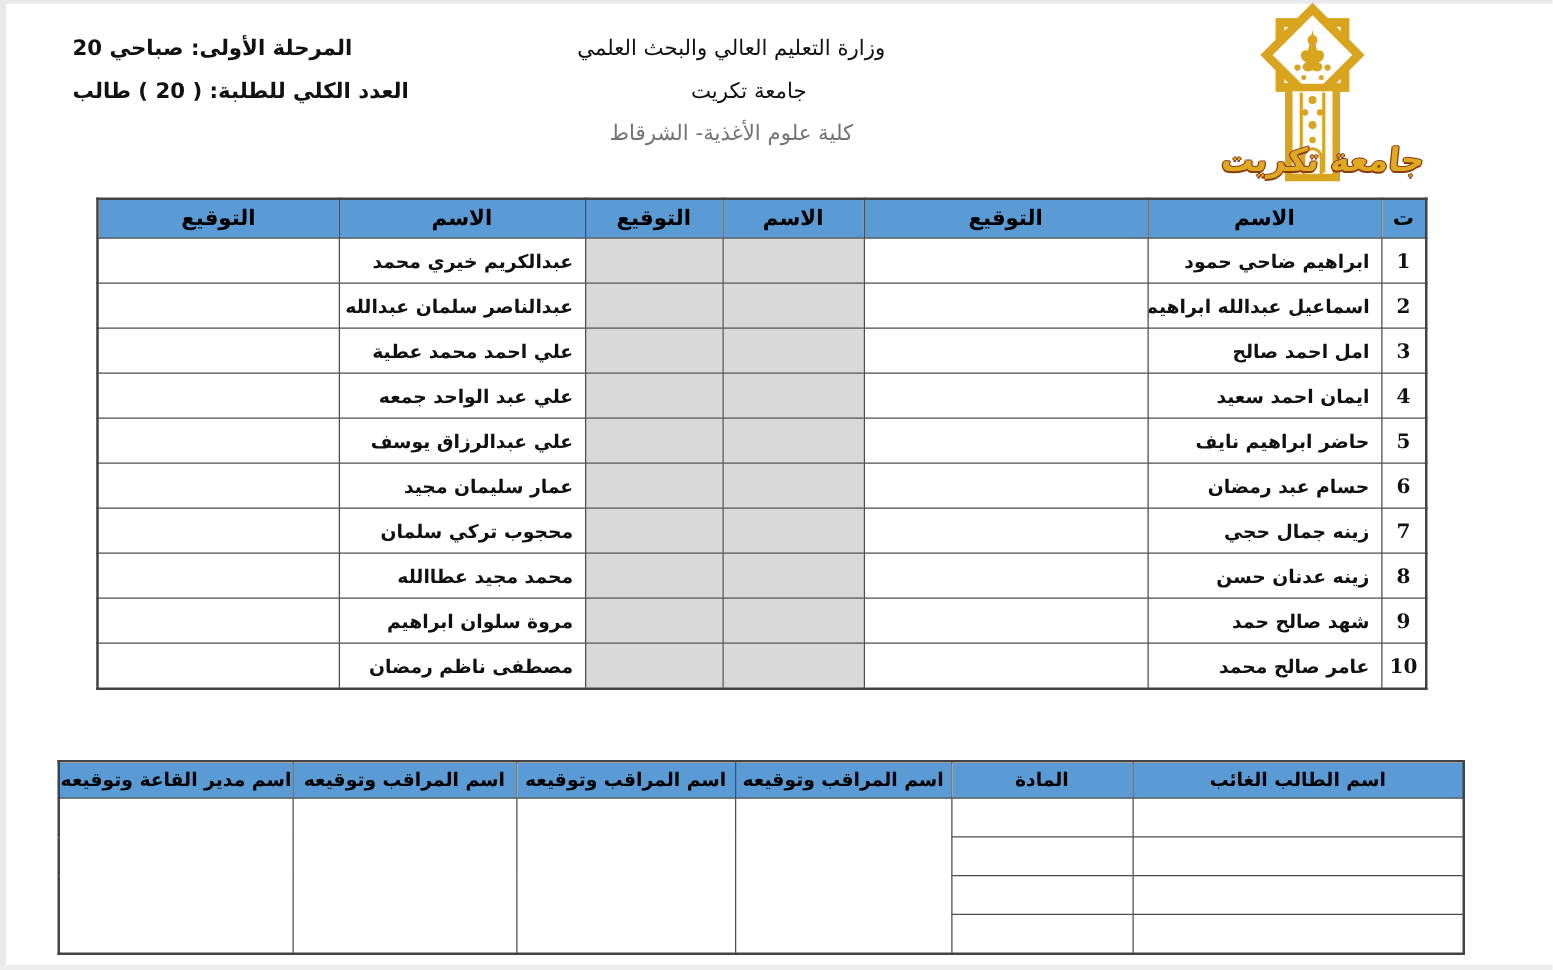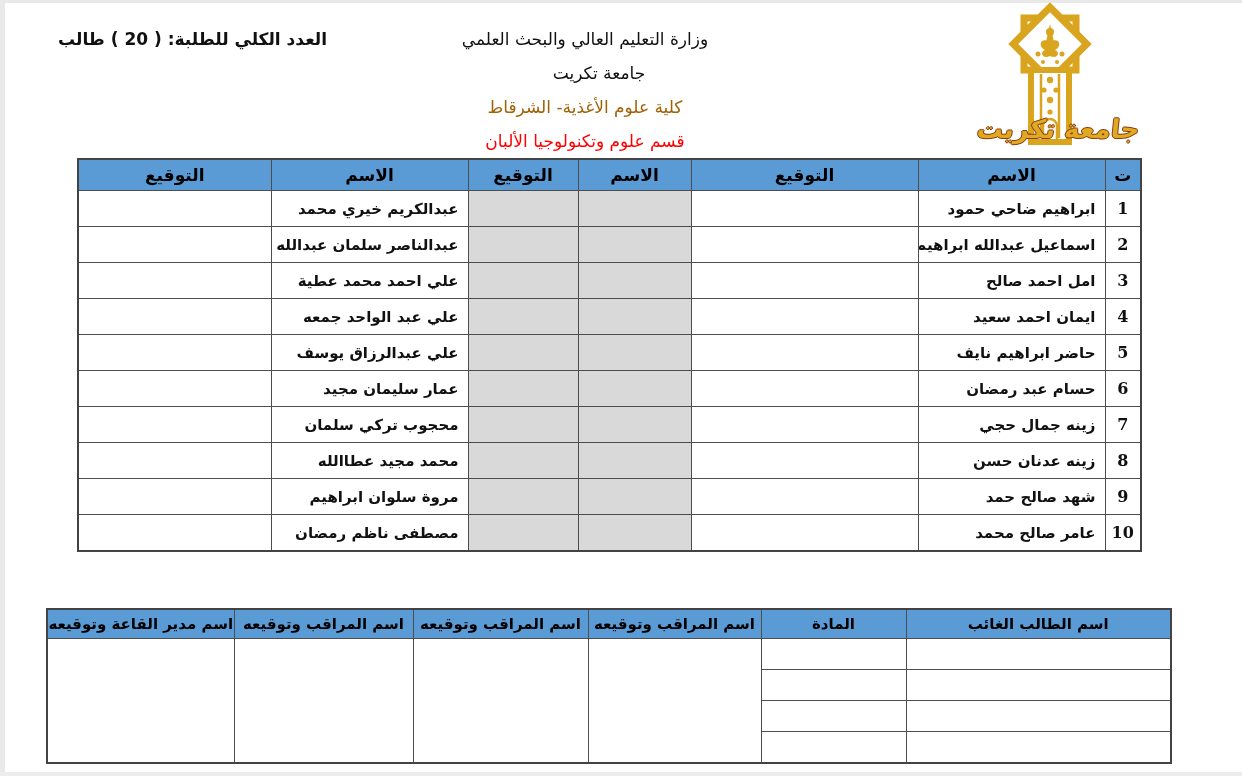--- a/index.html
+++ b/index.html
@@ -11,21 +11,21 @@
   .edge-left{left:0;top:0;width:5px;height:776px;}
   .edge-bottom{left:0;top:772px;width:1242px;height:4px;background:#ededed;}
 
   
   .hdr-left{position:absolute;top:22px;left:58px;width:318px;direction:rtl;
             text-align:left;font-weight:bold;font-size:17px;line-height:34px;white-space:nowrap;}
   .hdr-left div{text-align:left;}
   .hdr-left{text-align:right;}
   .hdr-center{position:absolute;top:22px;left:385px;width:400px;direction:rtl;
               text-align:center;font-weight:normal;font-size:17px;line-height:34px;}
-  .hdr-center .line-college{color:#a16207;}
+  .hdr-center .line-college{color:#737373;}
   .hdr-center .line-dept{color:#ff0000;}
   .hdr-center .line-univ{position:relative;right:-14px;}
 
   
   .logo{position:absolute;top:2px;left:975px;width:170px;height:154px;}
   .logo svg{position:absolute;top:0;left:0;}
   .logo .calli{position:absolute;top:112px;left:2px;width:152px;text-align:center;
         font-weight:bold;font-size:26px;color:#dfa922;letter-spacing:1px;
         transform:skewX(-6deg);white-space:nowrap;
         text-shadow:-1px 0 #8b3a0e,0 1px #8b3a0e,1px 0 #8b3a0e,0 -1px #8b3a0e;}
@@ -48,28 +48,28 @@
   .absence-table td.tall{height:auto;}
 </style>
 </head>
 <body>
 
 <div class="edge edge-top"></div>
 <div class="edge edge-left"></div>
 <div class="edge edge-bottom"></div>
 
 <div class="hdr-left">
+  <div>المرحلة الأولى: صباحي 20</div>
   <div>العدد الكلي للطلبة: ( 20 ) طالب</div>
 </div>
 
 <div class="hdr-center">
   <div>وزارة التعليم العالي والبحث العلمي</div>
   <div class="line-univ">جامعة تكريت</div>
   <div class="line-college">كلية علوم الأغذية- الشرقاط</div>
-  <div class="line-dept">قسم علوم وتكنولوجيا الألبان</div>
 </div>
 
 <div class="logo">
   <svg width="170" height="154" viewBox="0 0 170 154">
 
     <g stroke="#d9a41e" fill="#ffffff">
       <rect x="49" y="16" width="52" height="52" stroke-width="7"></rect>
       <rect x="49" y="16" width="52" height="52" stroke-width="7" transform="rotate(45 75 42)"></rect>
     </g>
     <g fill="#d9a41e">

